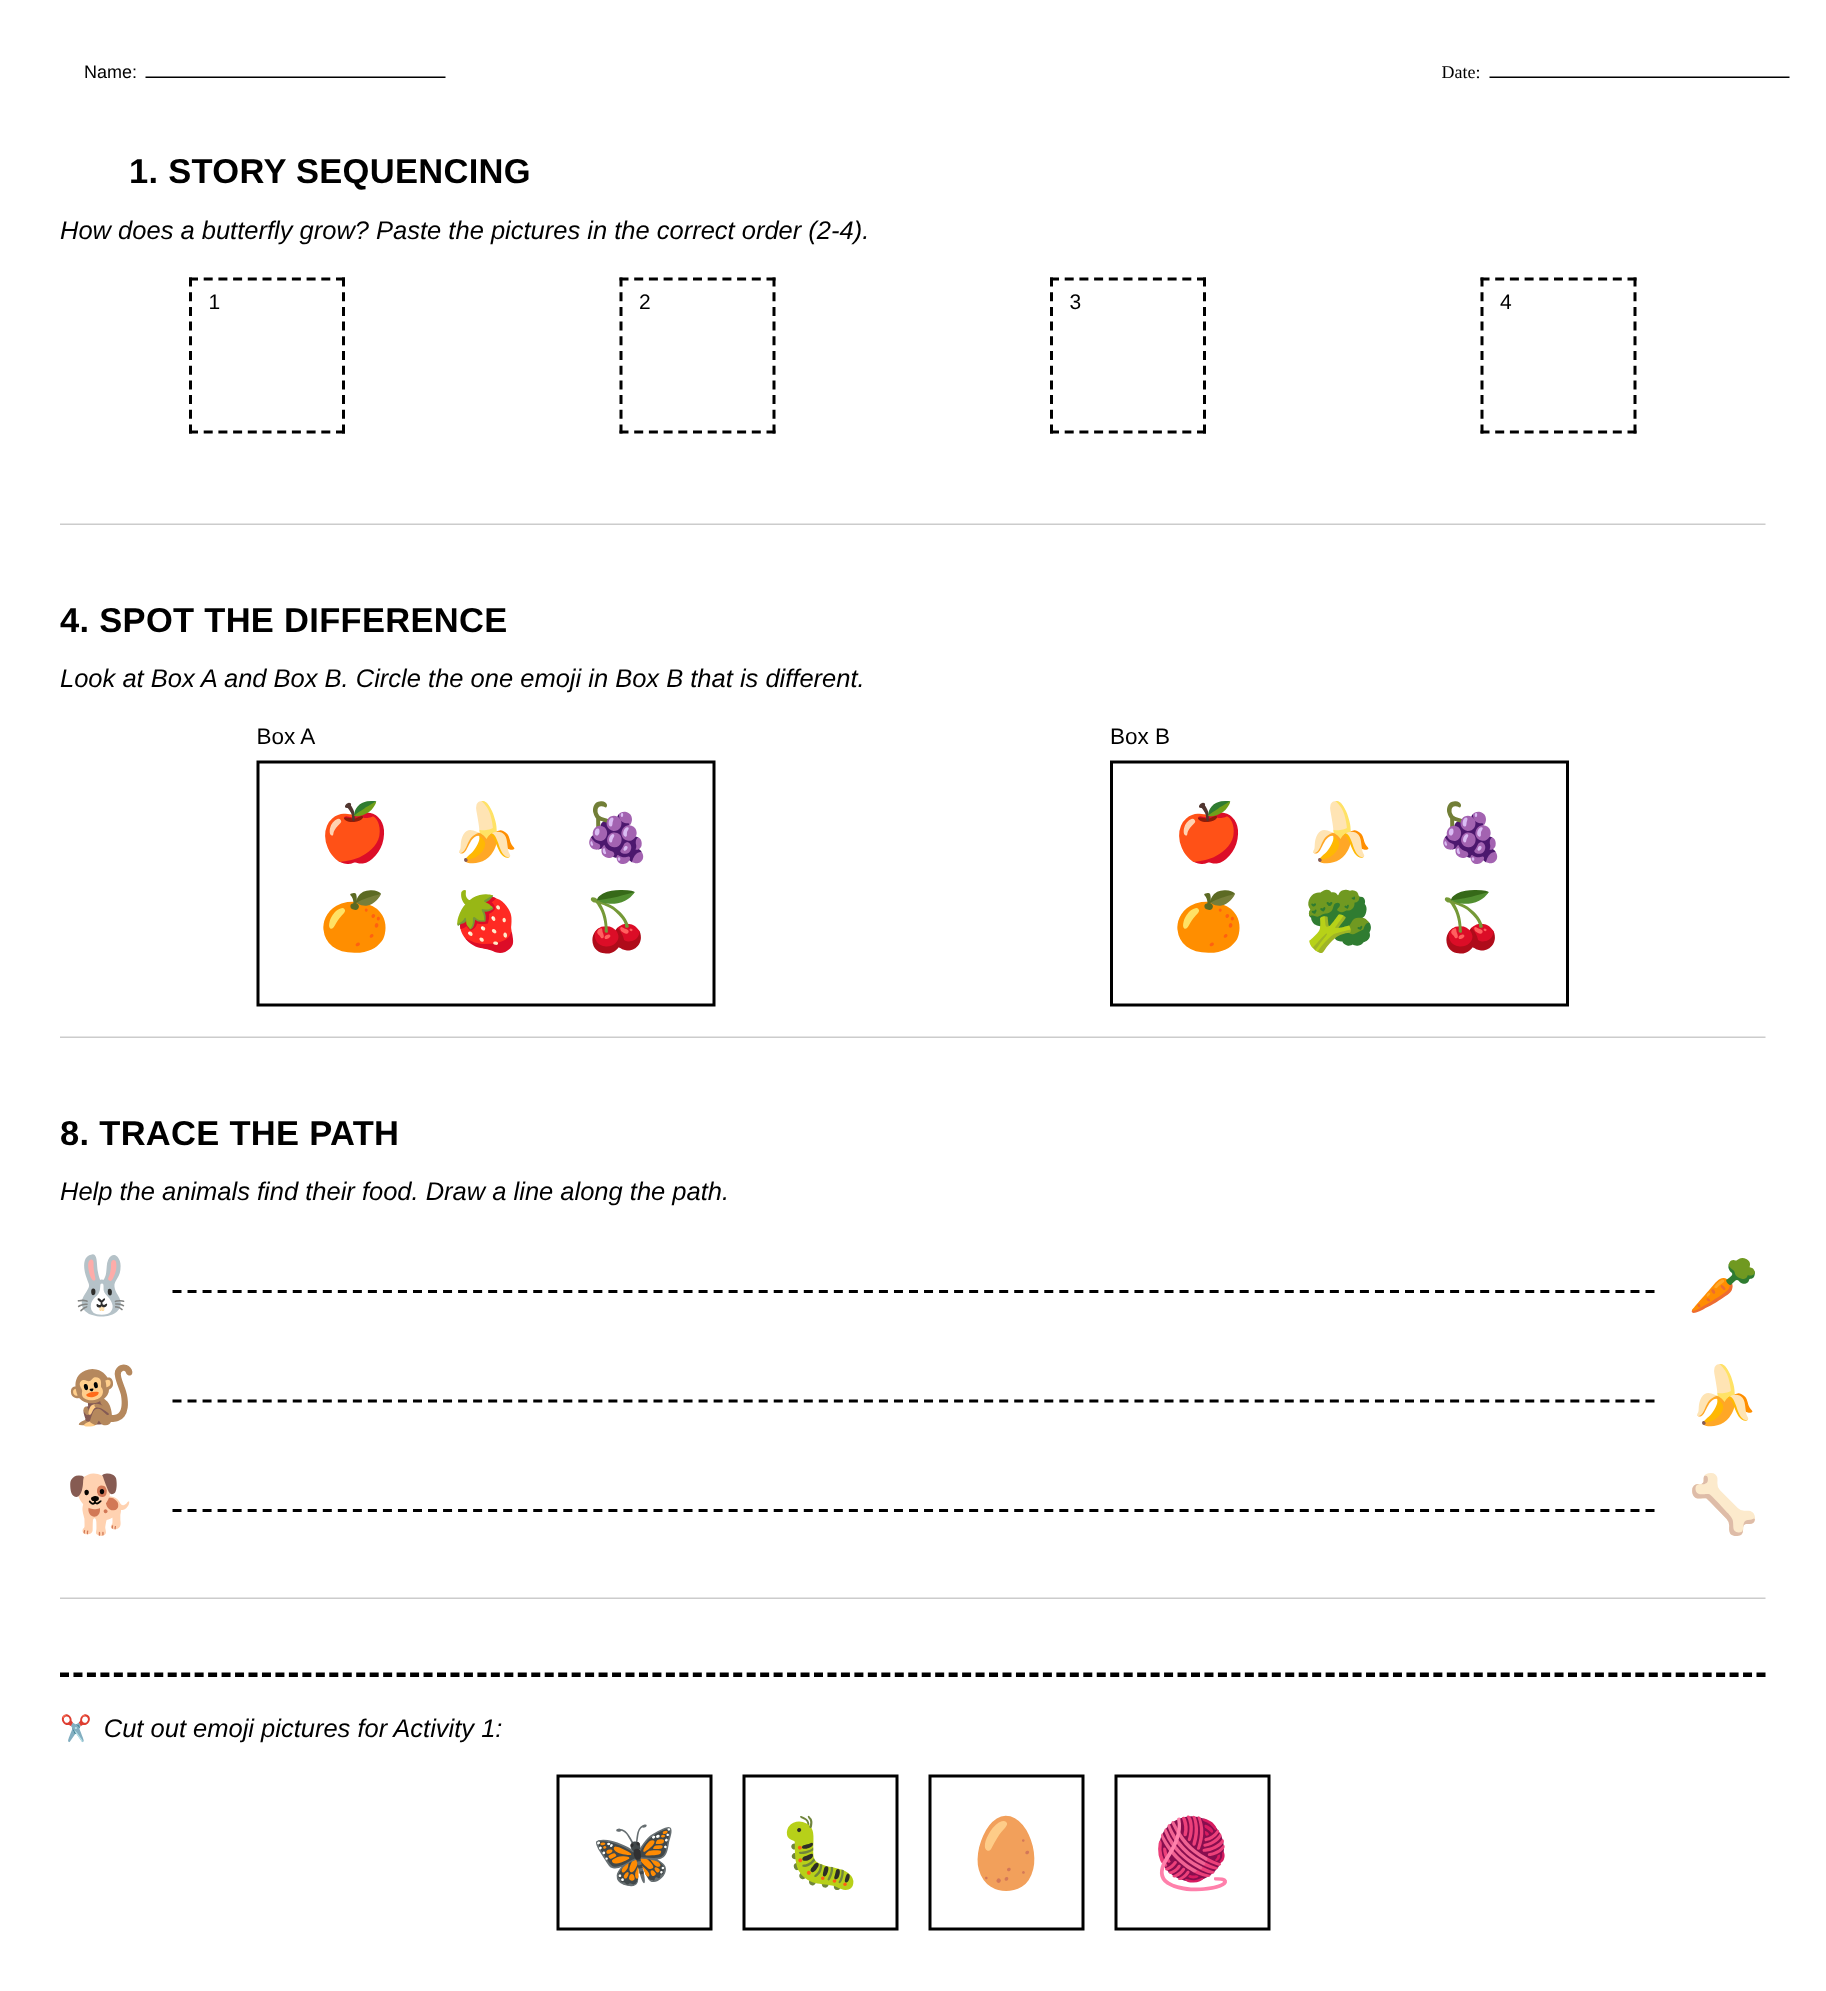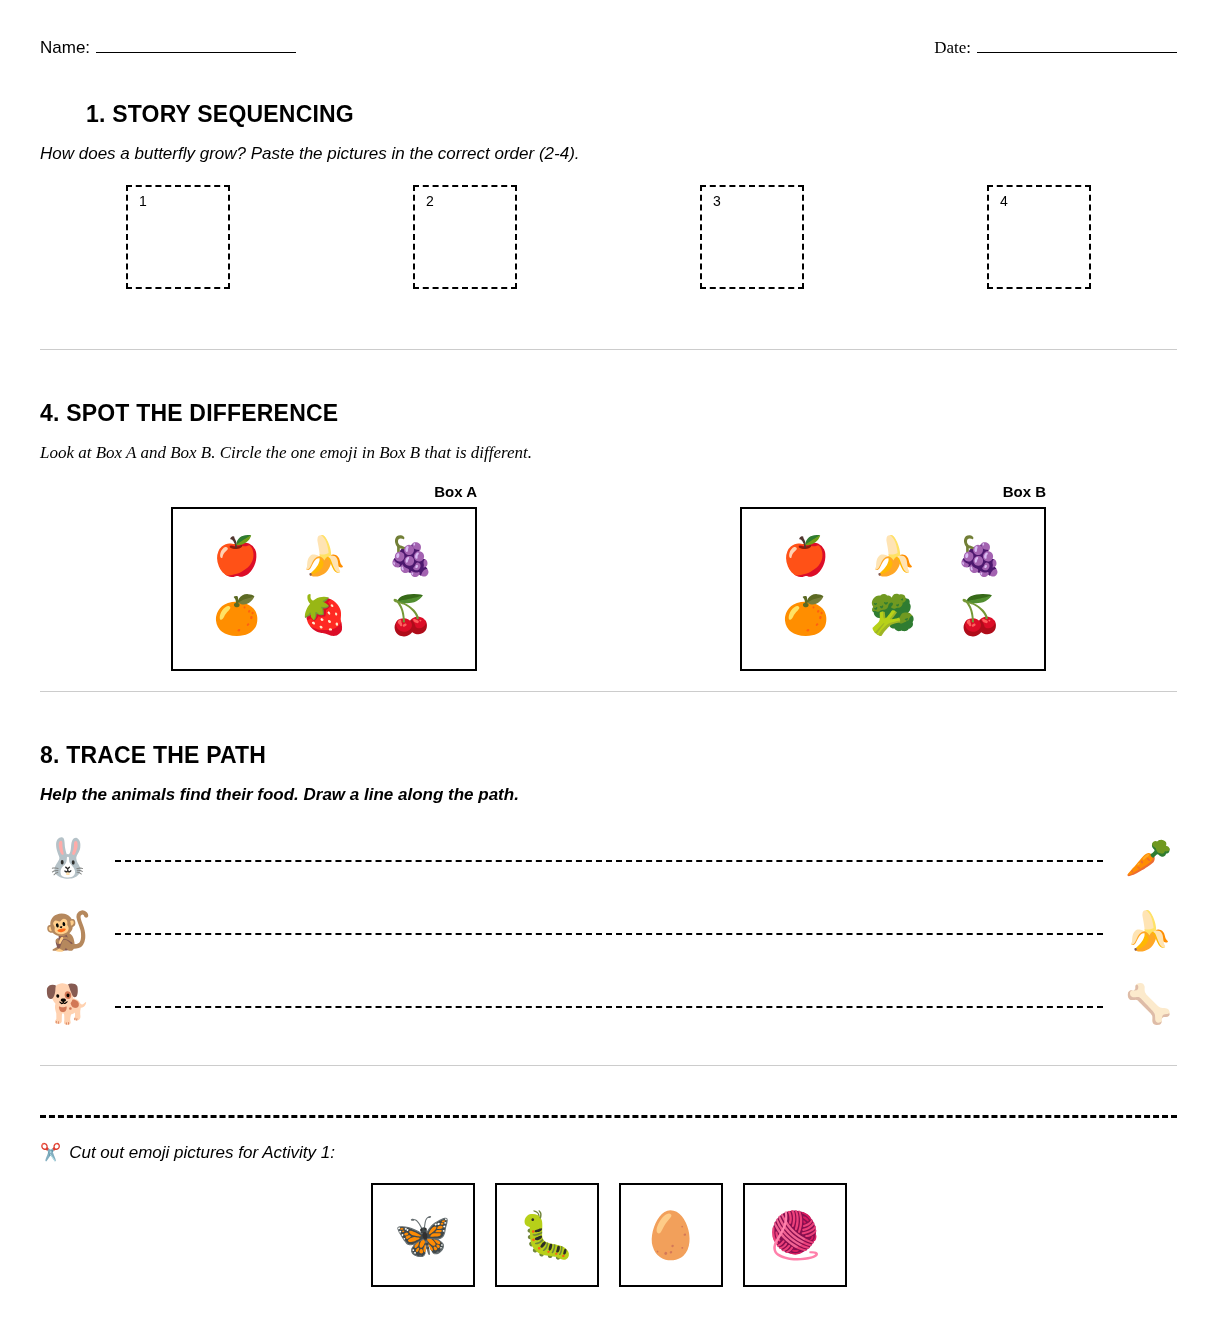--- a/index.html
+++ b/index.html
@@ -8,57 +8,57 @@
       width: 1217px;
       height: 1327px;
       font-family: "Liberation Sans", sans-serif;
       color: #000;
       position: relative;
       overflow: hidden;
     }
     .page { position: absolute; left: 40px; top: 0; width: 1137px; }
 
     
-    .header-row { position: absolute; top: 38px; left: 0; width: 1137px; height: 24px; font-size: 17px; }
+    .header-row { position: absolute; top: 38px; left: 16px; width: 1137px; height: 24px; font-size: 12px; }
     .name-field { position: absolute; left: 0; top: 0; display: flex; align-items: baseline; }
     .date-field { position: absolute; right: 0; top: 0; display: flex; align-items: baseline; font-family: Liberation Serif, serif; }
     .blank-line { display: inline-block; width: 200px; border-bottom: 1.5px solid #000; margin-left: 6px; height: 14px; }
 
     h2 { font-size: 23px; font-weight: bold; letter-spacing: 0.2px; position: absolute; left: 0; }
     .instr { font-size: 17px; font-style: italic; position: absolute; left: 0; }
 
     
     .s1-title { top: 101px; margin-left: 46px; }
     .s1-instr { top: 144px; }
     .seq-box {
       position: absolute; top: 185px; width: 104px; height: 104px;
       border: 2px dashed #000;
     }
     .seq-num { position: absolute; left: 11px; top: 6px; font-size: 14px; }
 
     .divider { position: absolute; left: 0; width: 1137px; height: 1px; background: #cccccc; }
 
     
     .s2-title { top: 400px; }
-    .s2-instr { top: 443px; font-family: Liberation Serif, serif; }
-    .box-label { position: absolute; font-size: 15px; font-weight: bold; text-align: right; width: 306px; }
+    .s2-instr { top: 443px; }
+    .box-label { position: absolute; font-size: 15px; font-weight: normal; text-align: left; width: 306px; }
     .diff-box {
       position: absolute; top: 507px; width: 306px; height: 164px;
       border: 2px solid #000;
     }
     .emoji-grid {
       position: absolute; left: 0; top: 0; width: 100%; height: 100%;
       display: grid; grid-template-columns: repeat(3, 1fr);
       padding: 20px 20px 28px 20px; row-gap: 6px;
     }
     .emoji-cell { display: flex; align-items: center; justify-content: center; font-size: 38px; line-height: 1; }
 
     
     .s3-title { top: 742px; }
-    .s3-instr { top: 785px; font-weight: bold; }
+    .s3-instr { top: 785px; }
     .path-row { position: absolute; left: 0; width: 1137px; height: 50px; }
     .path-animal { position: absolute; left: 4px; top: 0; font-size: 38px; line-height: 50px; }
     .path-line { position: absolute; left: 75px; width: 988px; top: 27px; border-top: 2px dashed #000; }
     .path-food { position: absolute; right: 4px; top: 0; font-size: 38px; line-height: 50px; }
 
     
     .cut-line { position: absolute; left: 0; top: 1115px; width: 1137px; border-top: 3px dashed #000; }
     .cut-instr { top: 1142px; display: flex; align-items: center; gap: 8px; }
     .scissors { font-style: normal; font-size: 17px; color: #b06a9a; }
     .cut-card {

